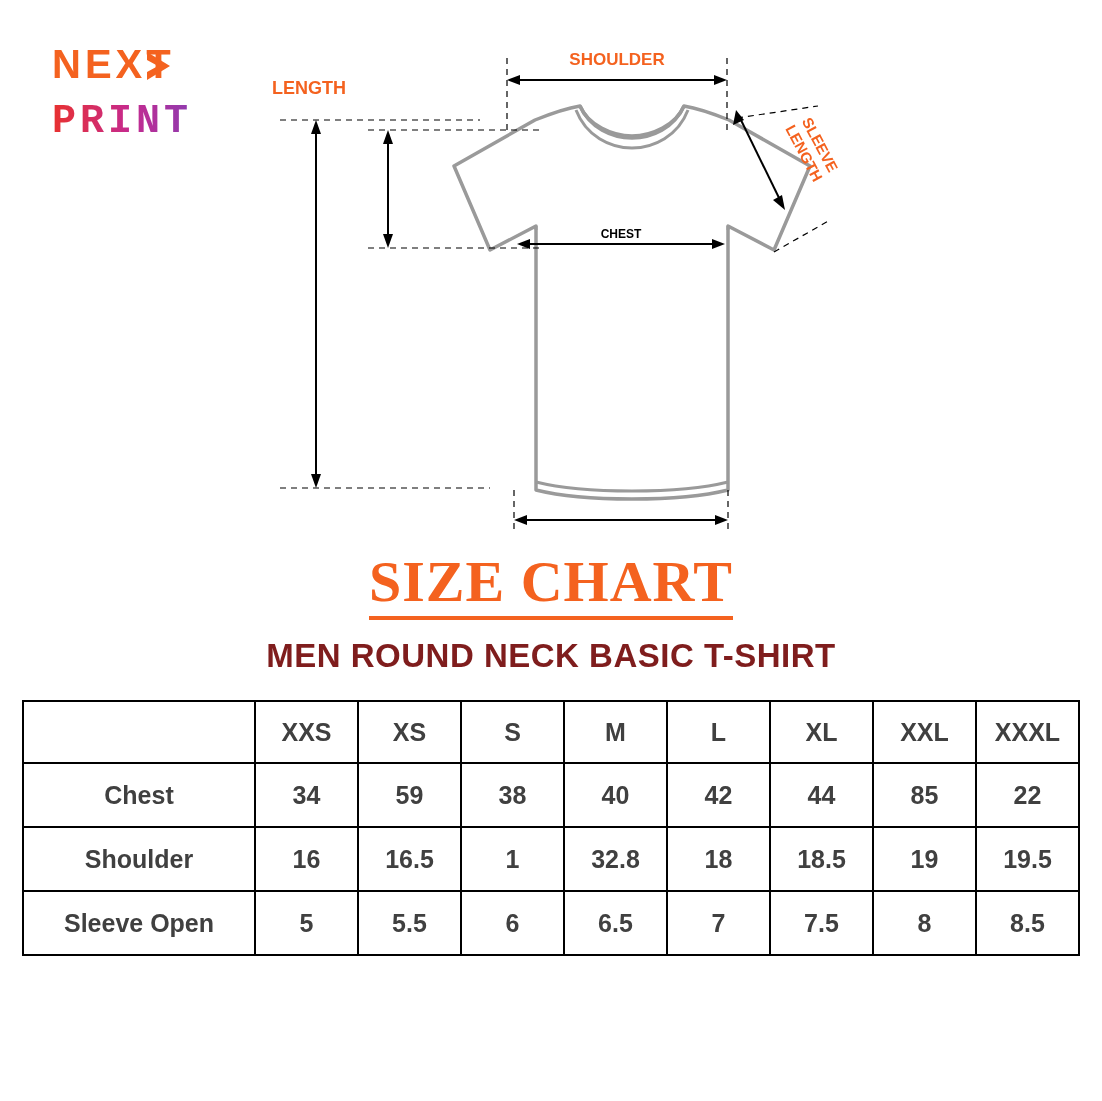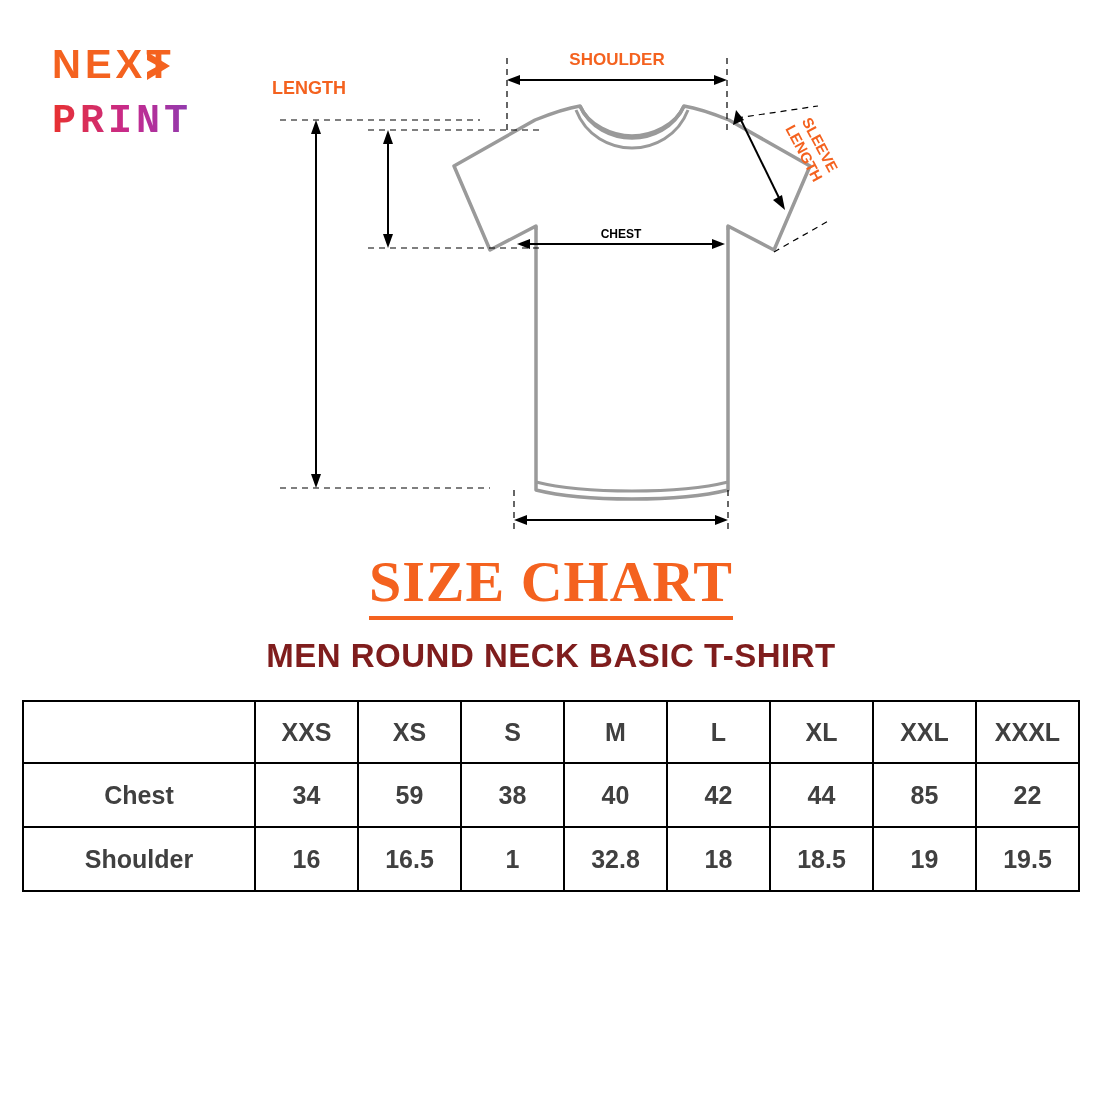--- a/index.html
+++ b/index.html
@@ -270,14 +270,25 @@
       <td class="rowhead">Shoulder</td>
       <td>16</td>
       <td>16.5</td>
       <td>1</td>
       <td>32.8</td>
       <td>18</td>
       <td>18.5</td>
       <td>19</td>
       <td>19.5</td>
     </tr>
+    <tr>
+      <td class="rowhead">Sleeve Open</td>
+      <td>5</td>
+      <td>5.5</td>
+      <td>6</td>
+      <td>6.5</td>
+      <td>7</td>
+      <td>7.5</td>
+      <td>8</td>
+      <td>8.5</td>
+    </tr>
   </tbody>
 </table>
 
 </body></html>

